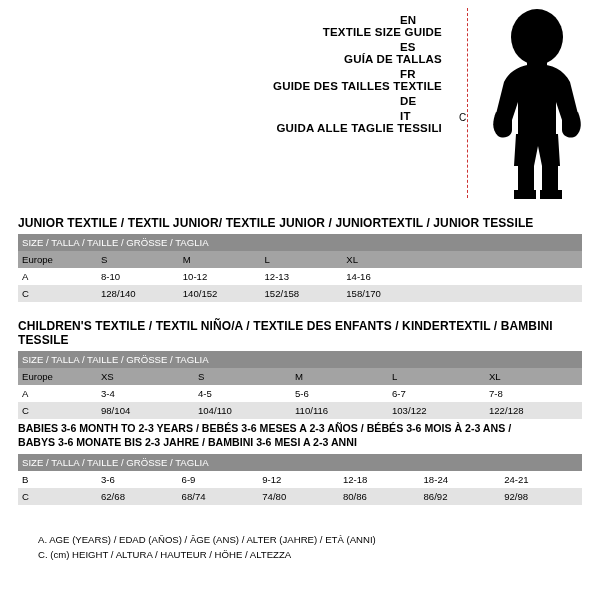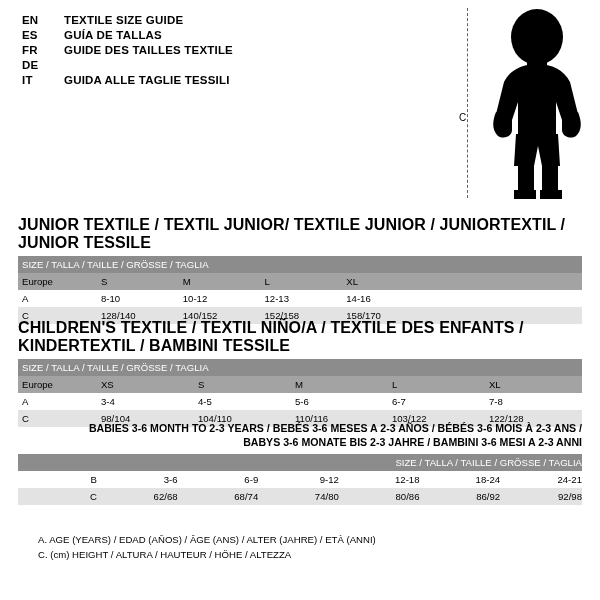--- a/index.html
+++ b/index.html
@@ -25,20 +25,21 @@
   .header {
     position: absolute;
     top: 14px;
     left: 22px;
     width: 420px;
   }
   .header-row {
     display: flex;
     align-items: flex-end;
     margin-bottom: 3px;
+    flex-direction: column;
   }
   .header-lang {
     width: 42px;
     font-size: 11.5px;
     font-weight: bold;
     letter-spacing: 0.2px;
   }
   .header-title {
     font-size: 11.5px;
     font-weight: bold;
@@ -76,21 +77,21 @@
     top: 0px;
   }
 
   
   .section {
     position: absolute;
     left: 18px;
     width: 564px;
   }
   .section-title {
-    font-size: 16px;
+    font-size: 12px;
     font-weight: bold;
     margin-bottom: 4px;
     letter-spacing: 0.1px;
   }
   table.size-table {
     border-collapse: collapse;
     width: 100%;
     table-layout: fixed;
     font-size: 9.6px;
   }
@@ -267,21 +268,21 @@
           <td>98/104</td>
           <td>104/110</td>
           <td>110/116</td>
           <td>103/122</td>
           <td>122/128</td>
         </tr>
       </tbody>
     </table>
   </div>
 
-  <div class="section" style="top: 422px; text-align: right;">
+  <div class="section" style="top: 422px;">
     <div class="multi-title">BABIES 3-6 MONTH TO 2-3 YEARS / BEBÉS 3-6 MESES A 2-3 AÑOS / BÉBÉS 3-6 MOIS À 2-3 ANS /</div>
     <div class="multi-title" style="margin-bottom:4px;">BABYS 3-6 MONATE BIS 2-3 JAHRE / BAMBINI 3-6 MESI A 2-3 ANNI</div>
     <table class="size-table">
       <colgroup>
         <col style="width:14%">
           <col style="width:14.3%">
           <col style="width:14.3%">
           <col style="width:14.3%">
           <col style="width:14.3%">
           <col style="width:14.3%">

